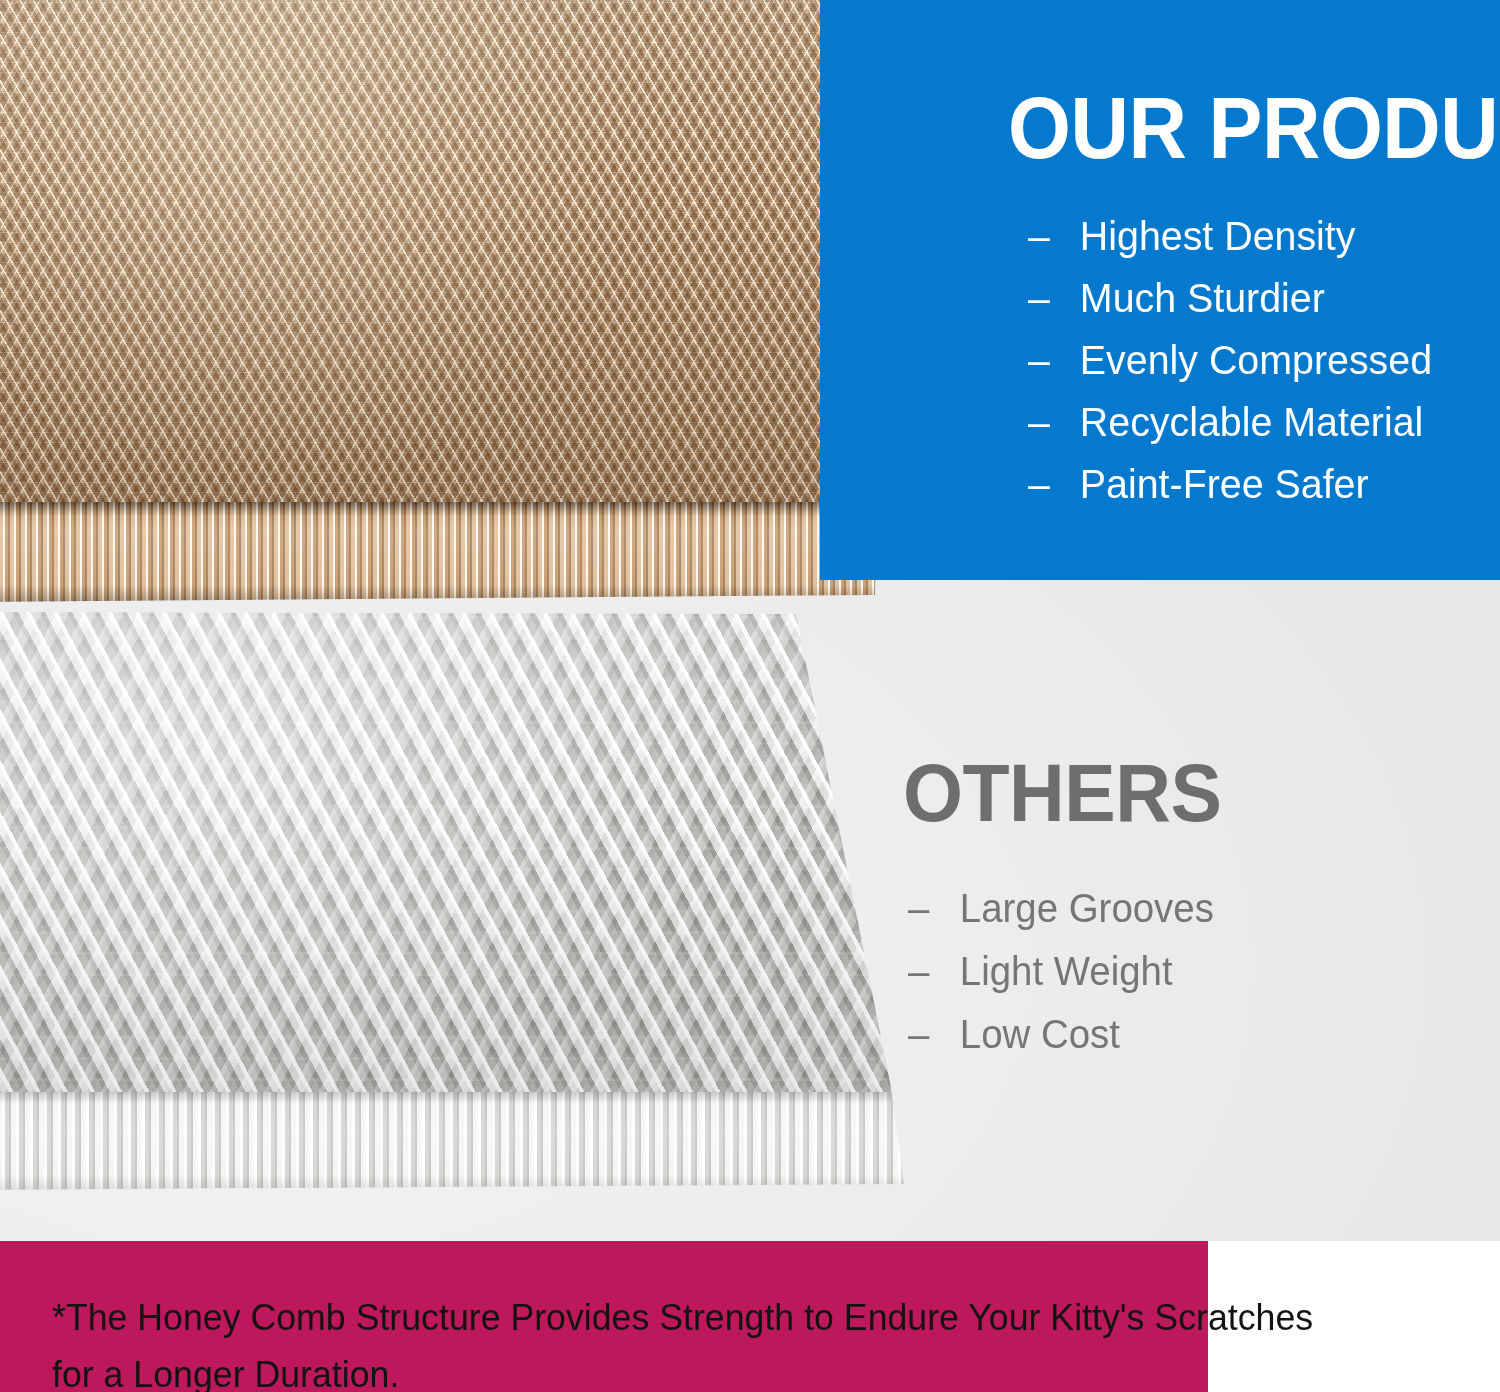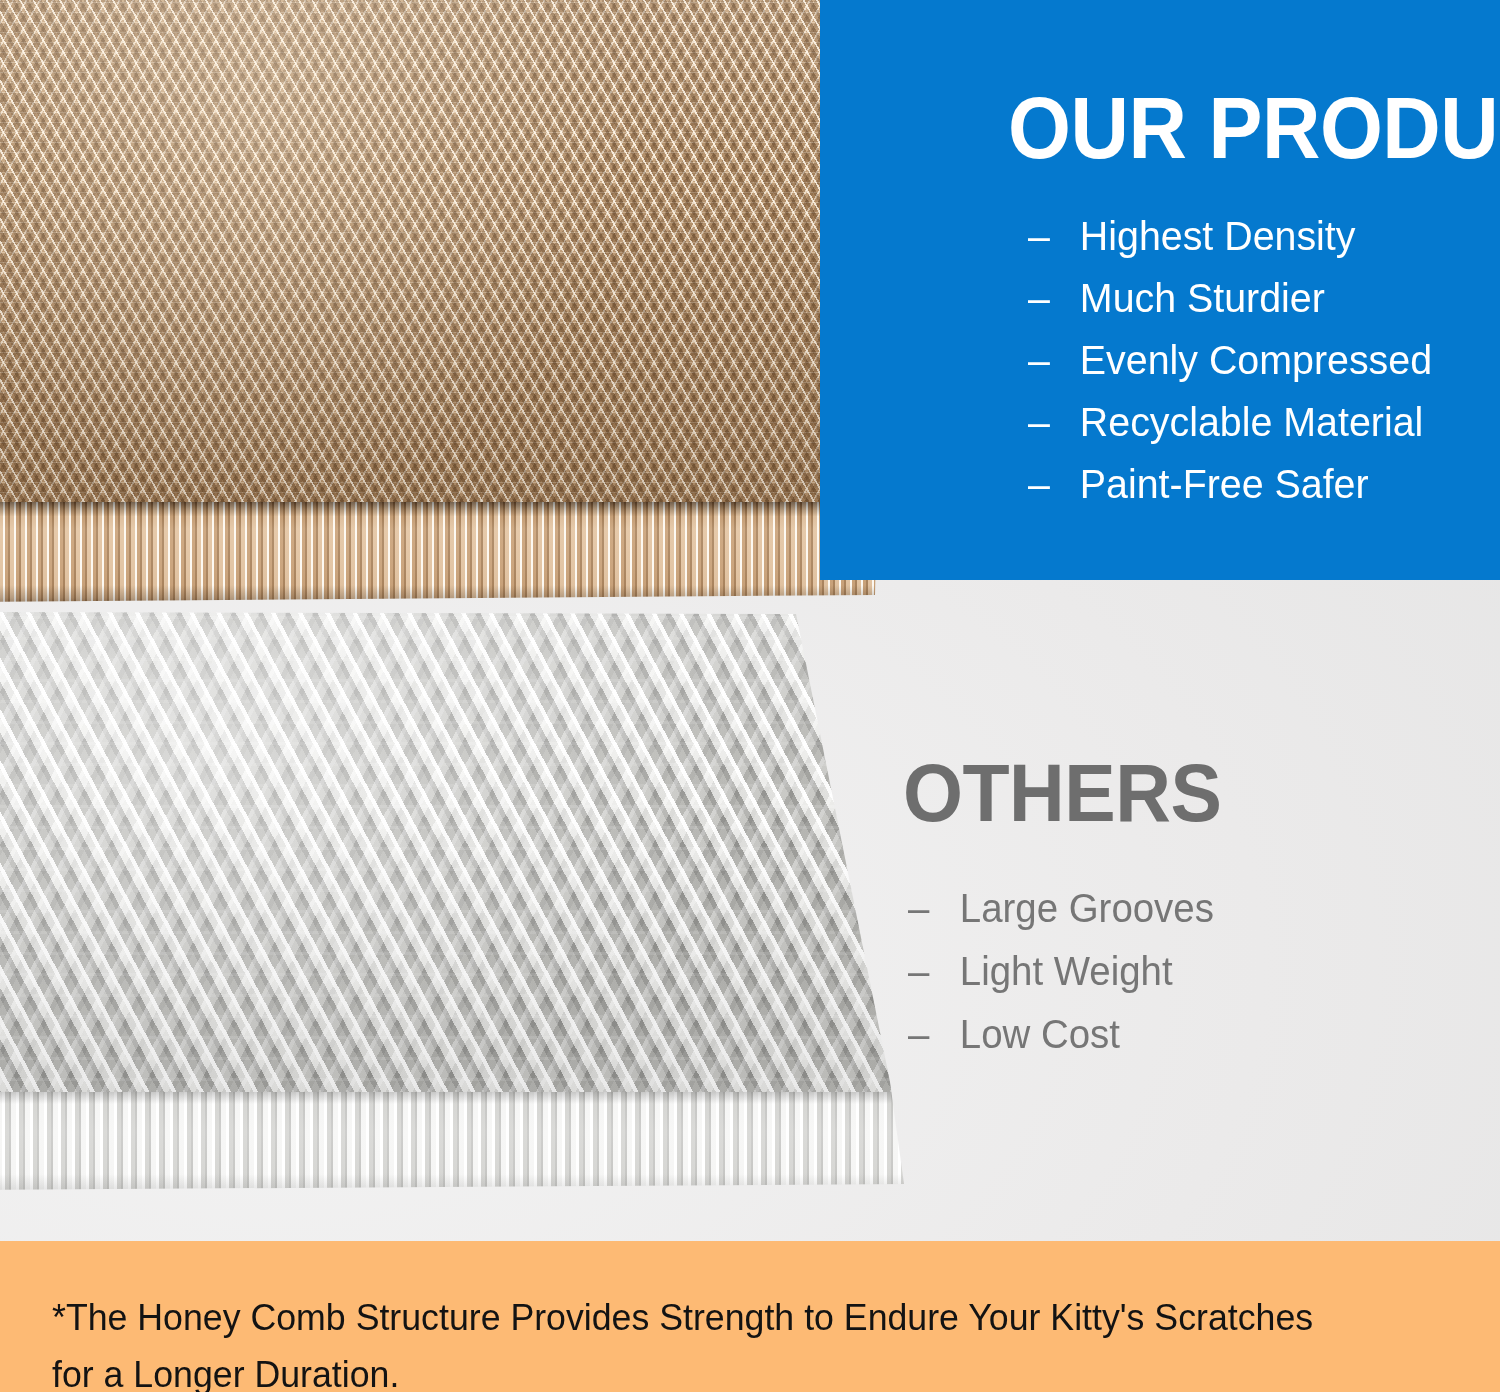--- a/index.html
+++ b/index.html
@@ -191,22 +191,22 @@
     transform-origin:left center;
   }
   #others-list .dash{
     width:54px;flex:0 0 54px;
     font-size:40px;
   }
 
   
   #footnote{
     position:absolute;left:0;top:1241px;
-    width:1500px;height:151px;
-    background:#fdba74;
+    width:1208px;height:151px;
+    background:#be185d;
     text-decoration:underline;
   }
   #footnote-text{
     position:absolute;left:52px;top:48px;
     width:1330px;
     color:#131313;
     font-size:37px;
     line-height:57px;
     transform:scaleX(.965);
     transform-origin:left top;

